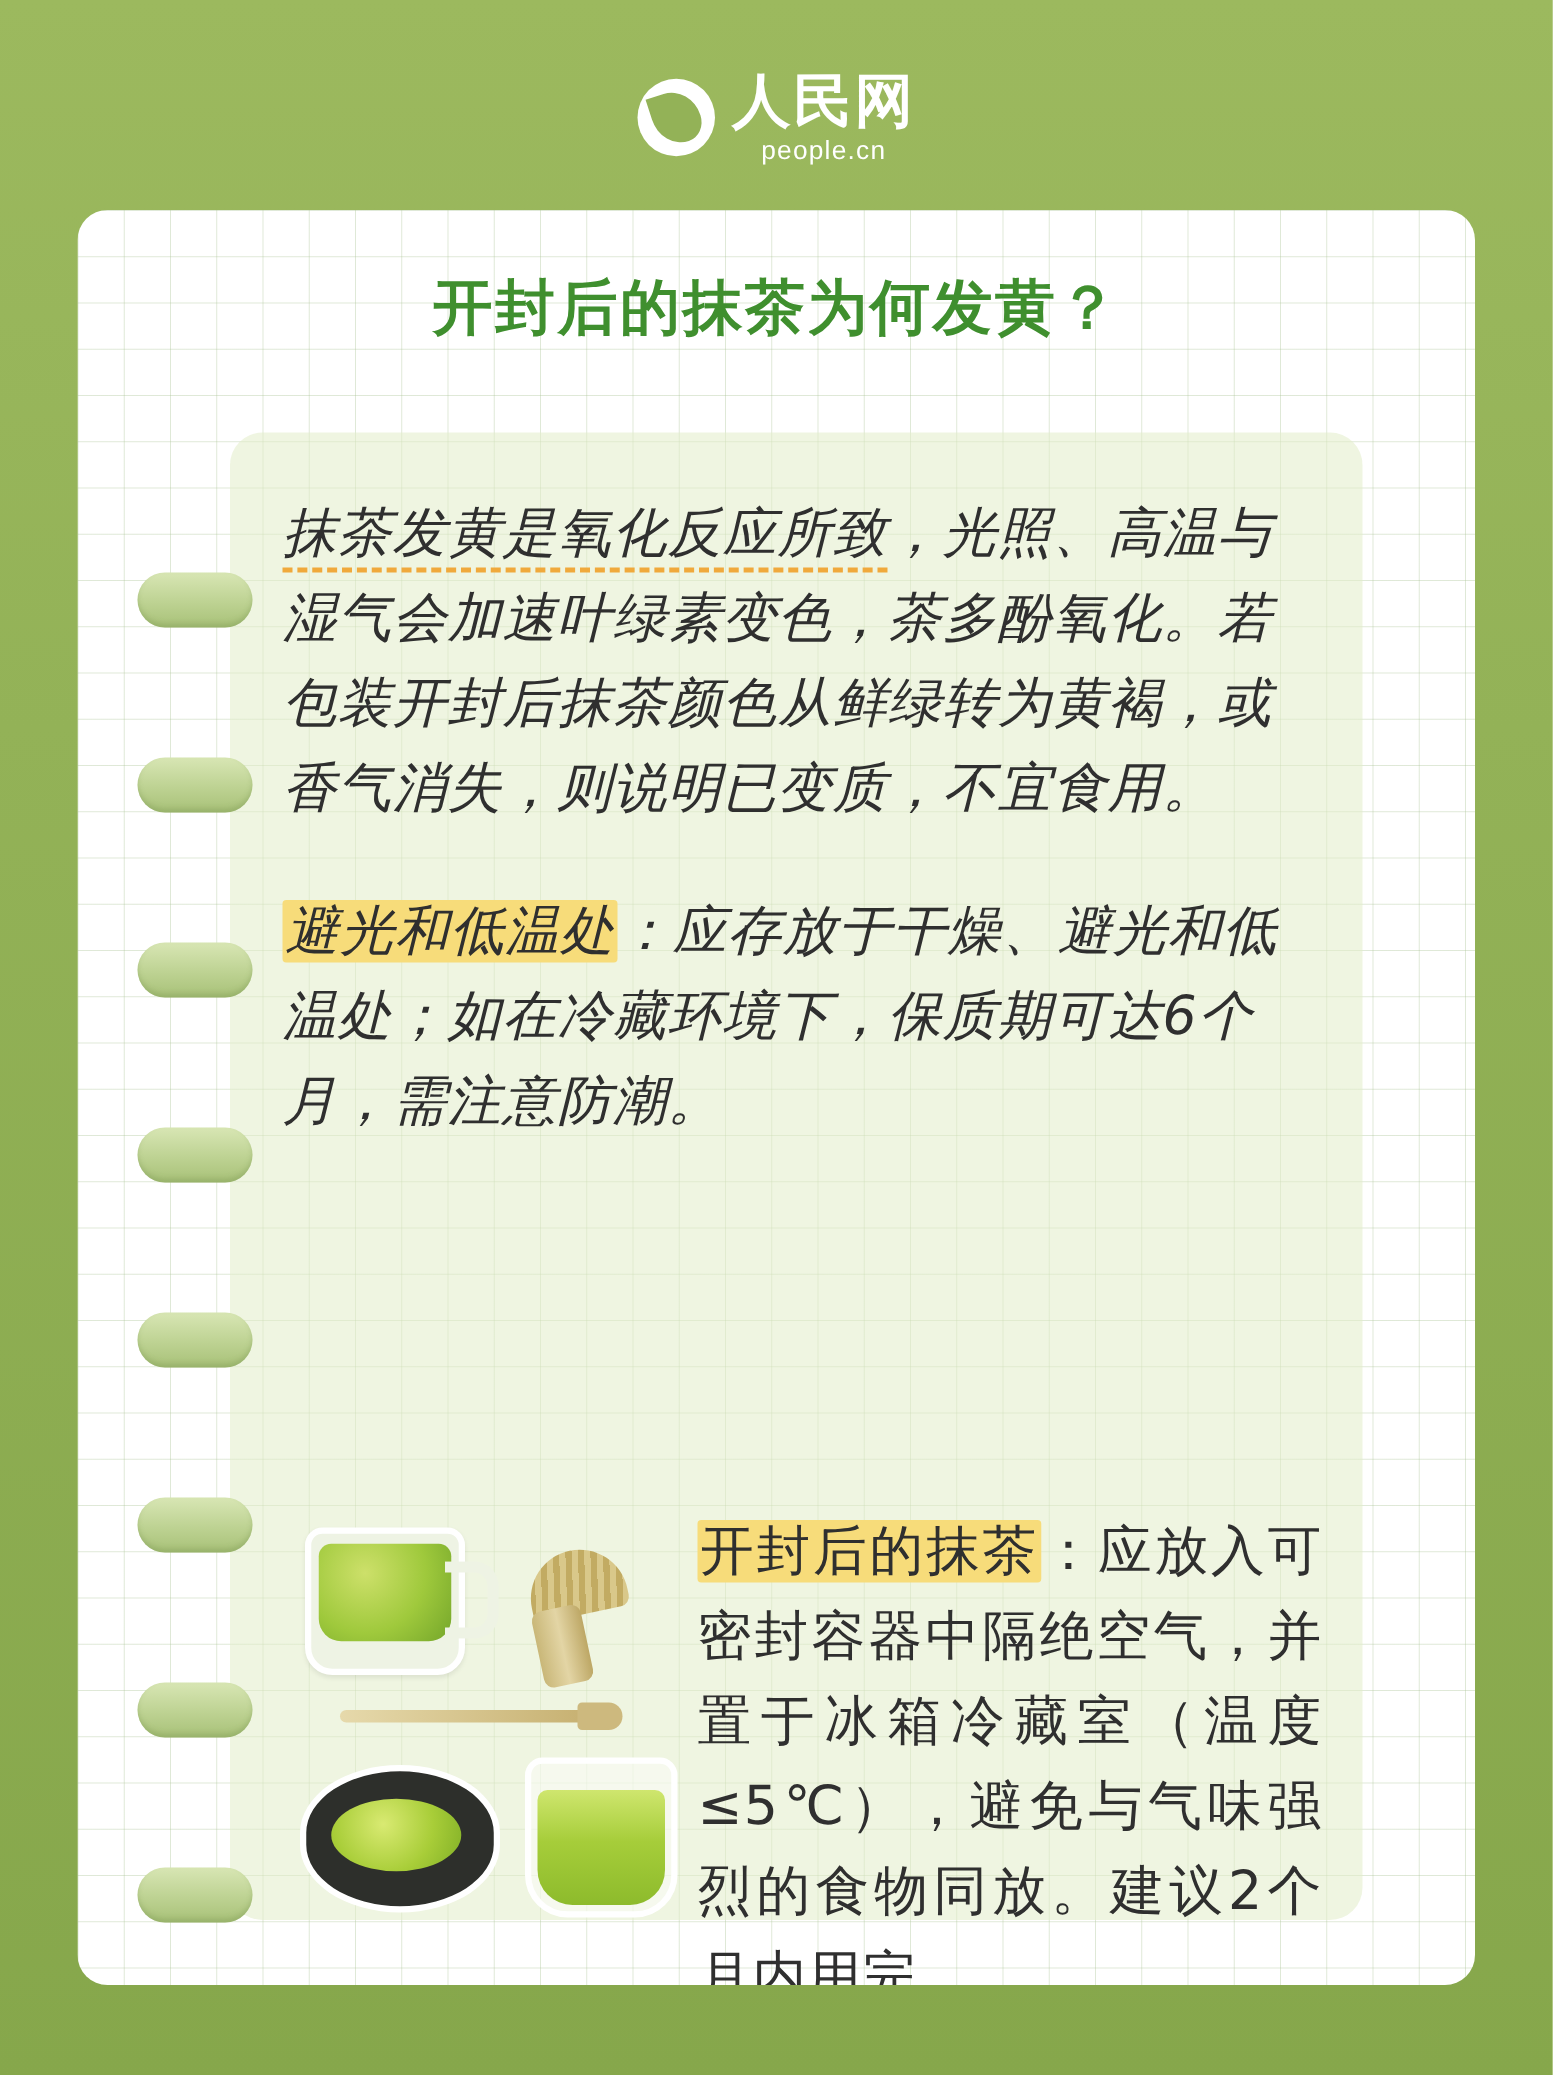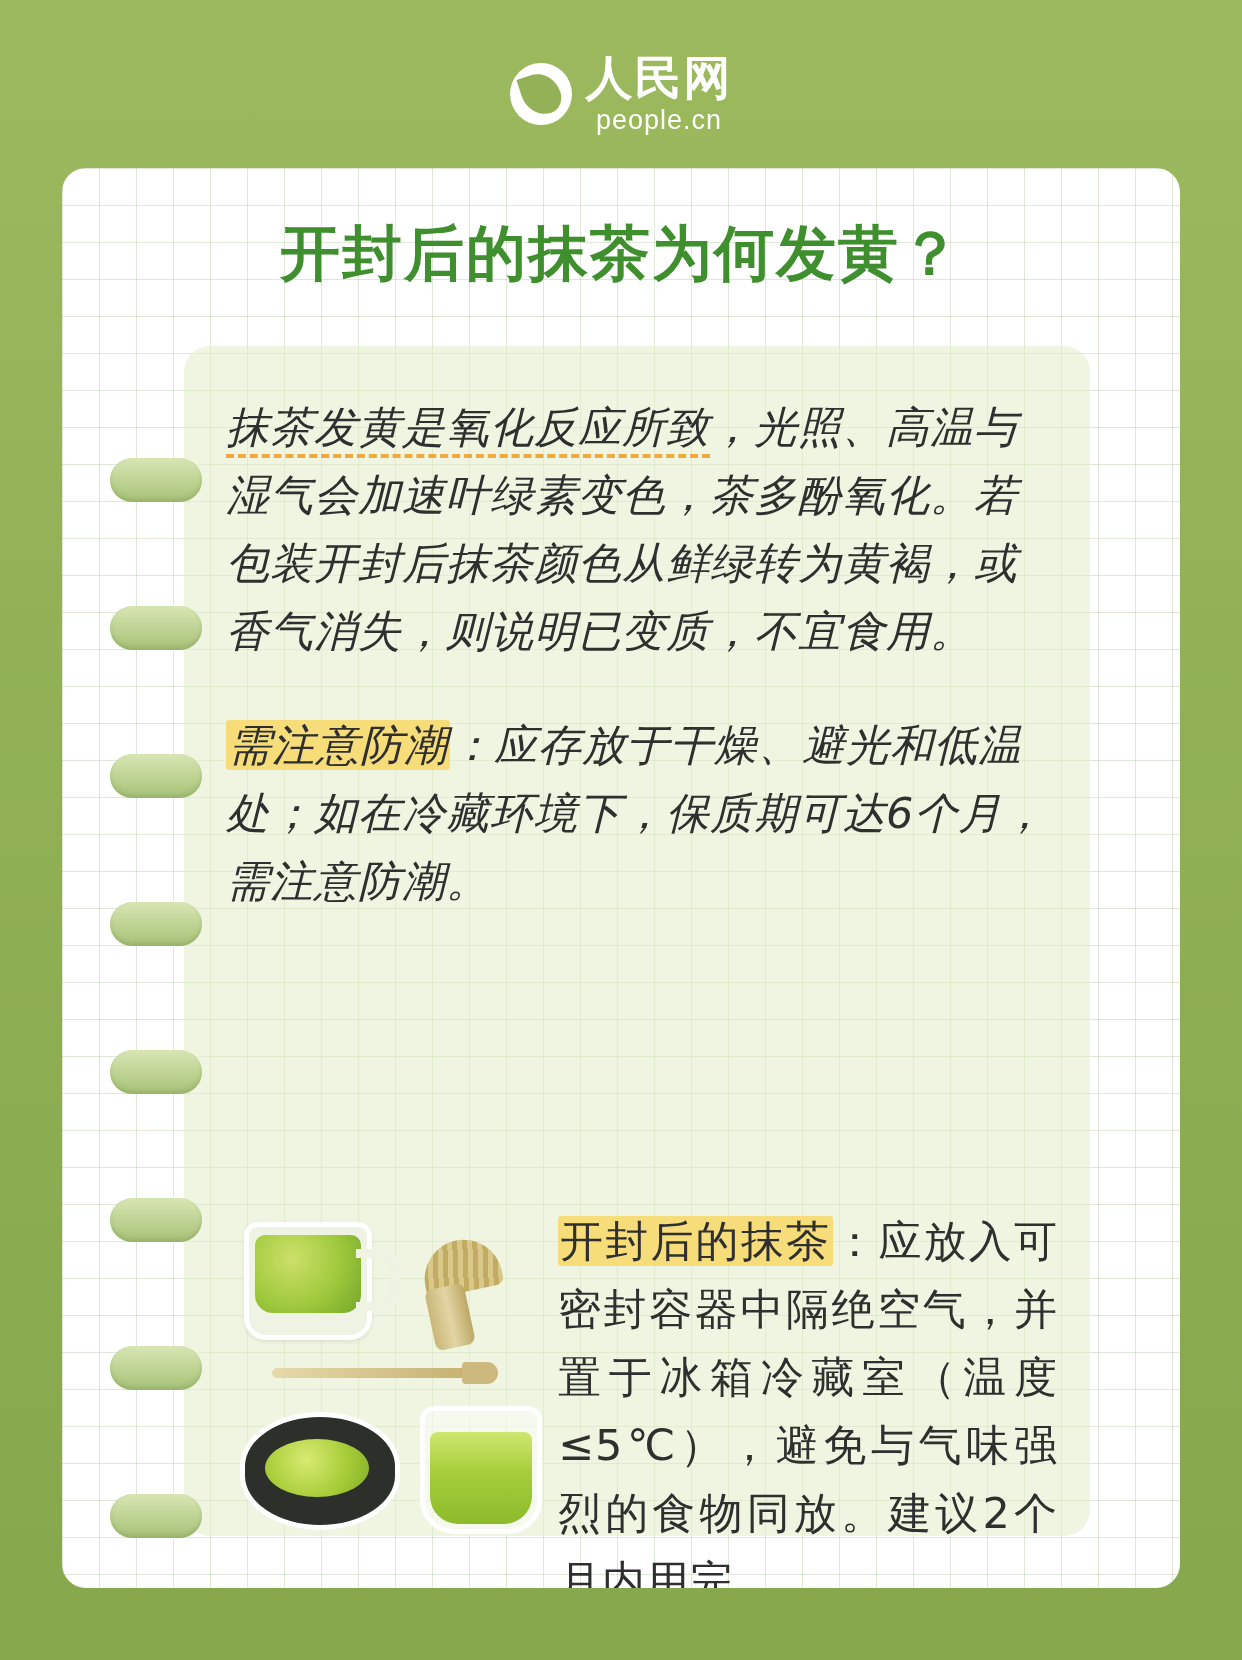--- a/index.html
+++ b/index.html
@@ -66,21 +66,21 @@
     color: #ffffff;
     line-height: 1;
   }
   .logo-text .cn {
     font-size: 47px;
     font-weight: bold;
     letter-spacing: 2px;
     display: block;
   }
   .logo-text .en {
-    font-size: 27px;
+    font-size: 21px;
     letter-spacing: 1px;
     display: block;
     margin-top: 6px;
     text-align: center;
   }
   .logo-text.single .cn {
     font-size: 50px;
     font-style: italic;
   }
 
@@ -120,21 +120,21 @@
     box-shadow: inset 0 -3px 4px rgba(120,150,80,0.35);
   }
 
   
   .title {
     position: absolute;
     left: 0;
     top: 46px;
     width: 100%;
     text-align: center;
-    font-size: 60px;
+    font-size: 48px;
     font-weight: bold;
     color: #3f8f2e;
     letter-spacing: 2px;
     font-family: Liberation Serif, serif;
   }
 
   
   .card {
     position: absolute;
     left: 122px;
@@ -307,21 +307,21 @@
   </div>
 
   <div class="paper">
 
     <div class="title">开封后的抹茶为何发黄？</div>
 
     <div class="card">
 
       <div class="body-text">
         <p class="para"><span class="underline-dash">抹茶发黄是氧化反应所致</span><span>，光照、高温与湿气会加速叶绿素变色，茶多酚氧化。若包装开封后抹茶颜色从鲜绿转为黄褐，或香气消失，则说明已变质，不宜食用。</span></p>
-        <p class="para"><span class="hl">需注意防潮</span><span>：应存放于干燥、避光和低温处；如在冷藏环境下，保质期可达6个月，需注意防潮。</span></p>
+        <p class="para"><span class="hl">避光和低温处</span><span>：应存放于干燥、避光和低温处；如在冷藏环境下，保质期可达6个月，需注意防潮。</span></p>
       </div>
 
       <div class="lower">
 
         <div class="illus">
           <div class="mug">
               <div class="mug-liquid"></div>
             </div>
           <div class="whisk">
             <div class="whisk-head"></div>

